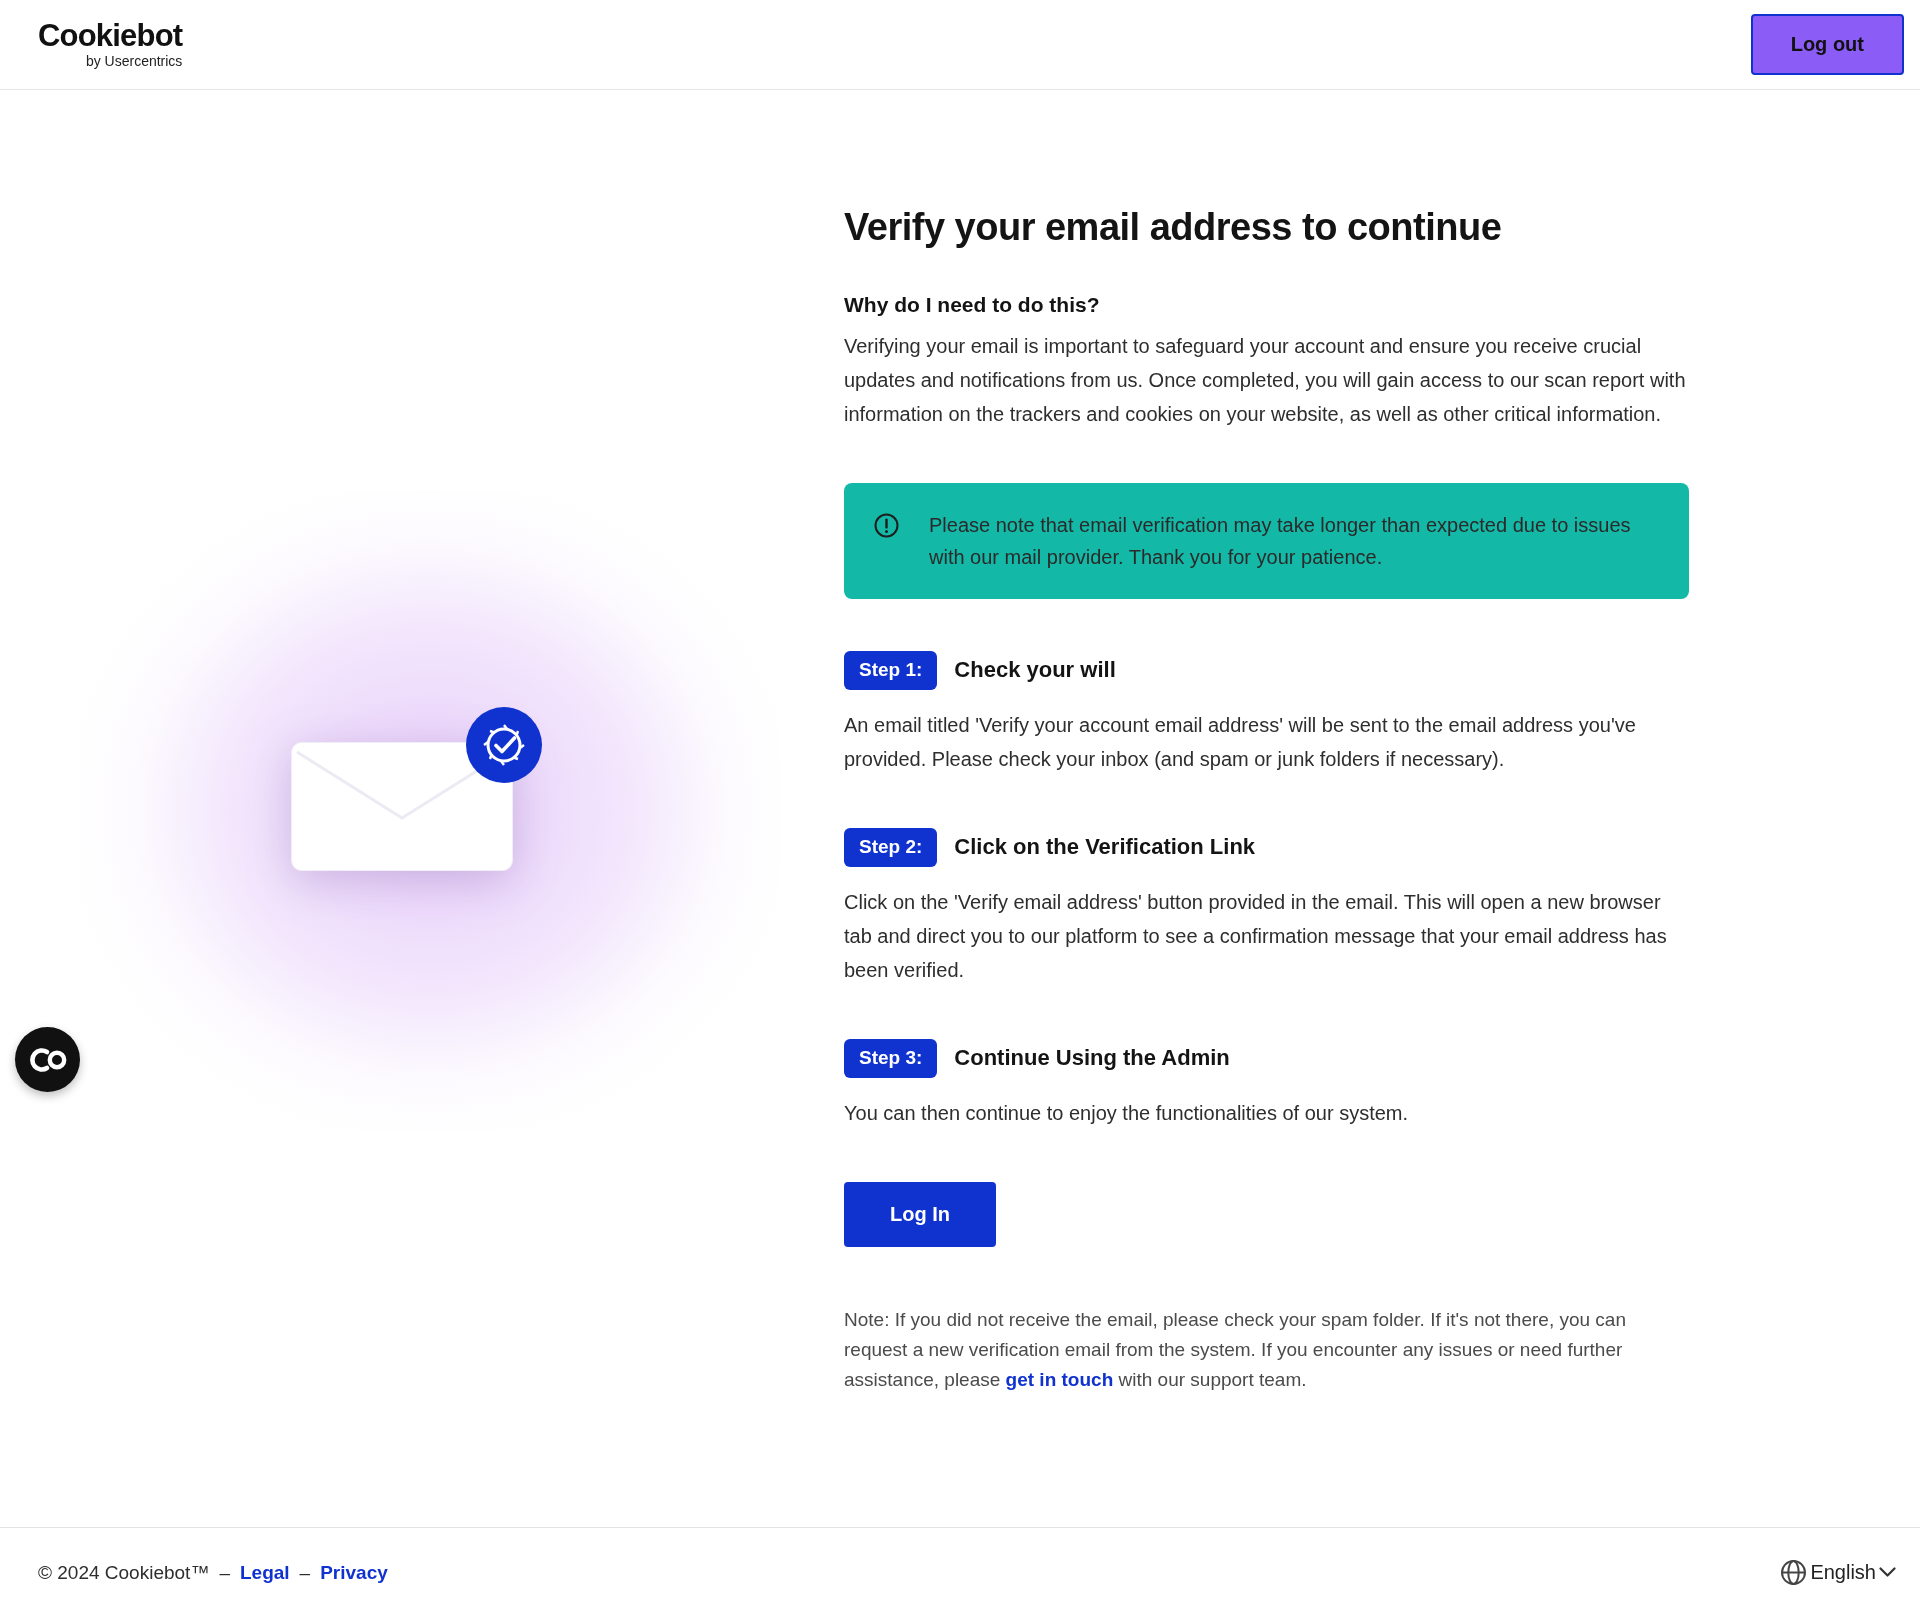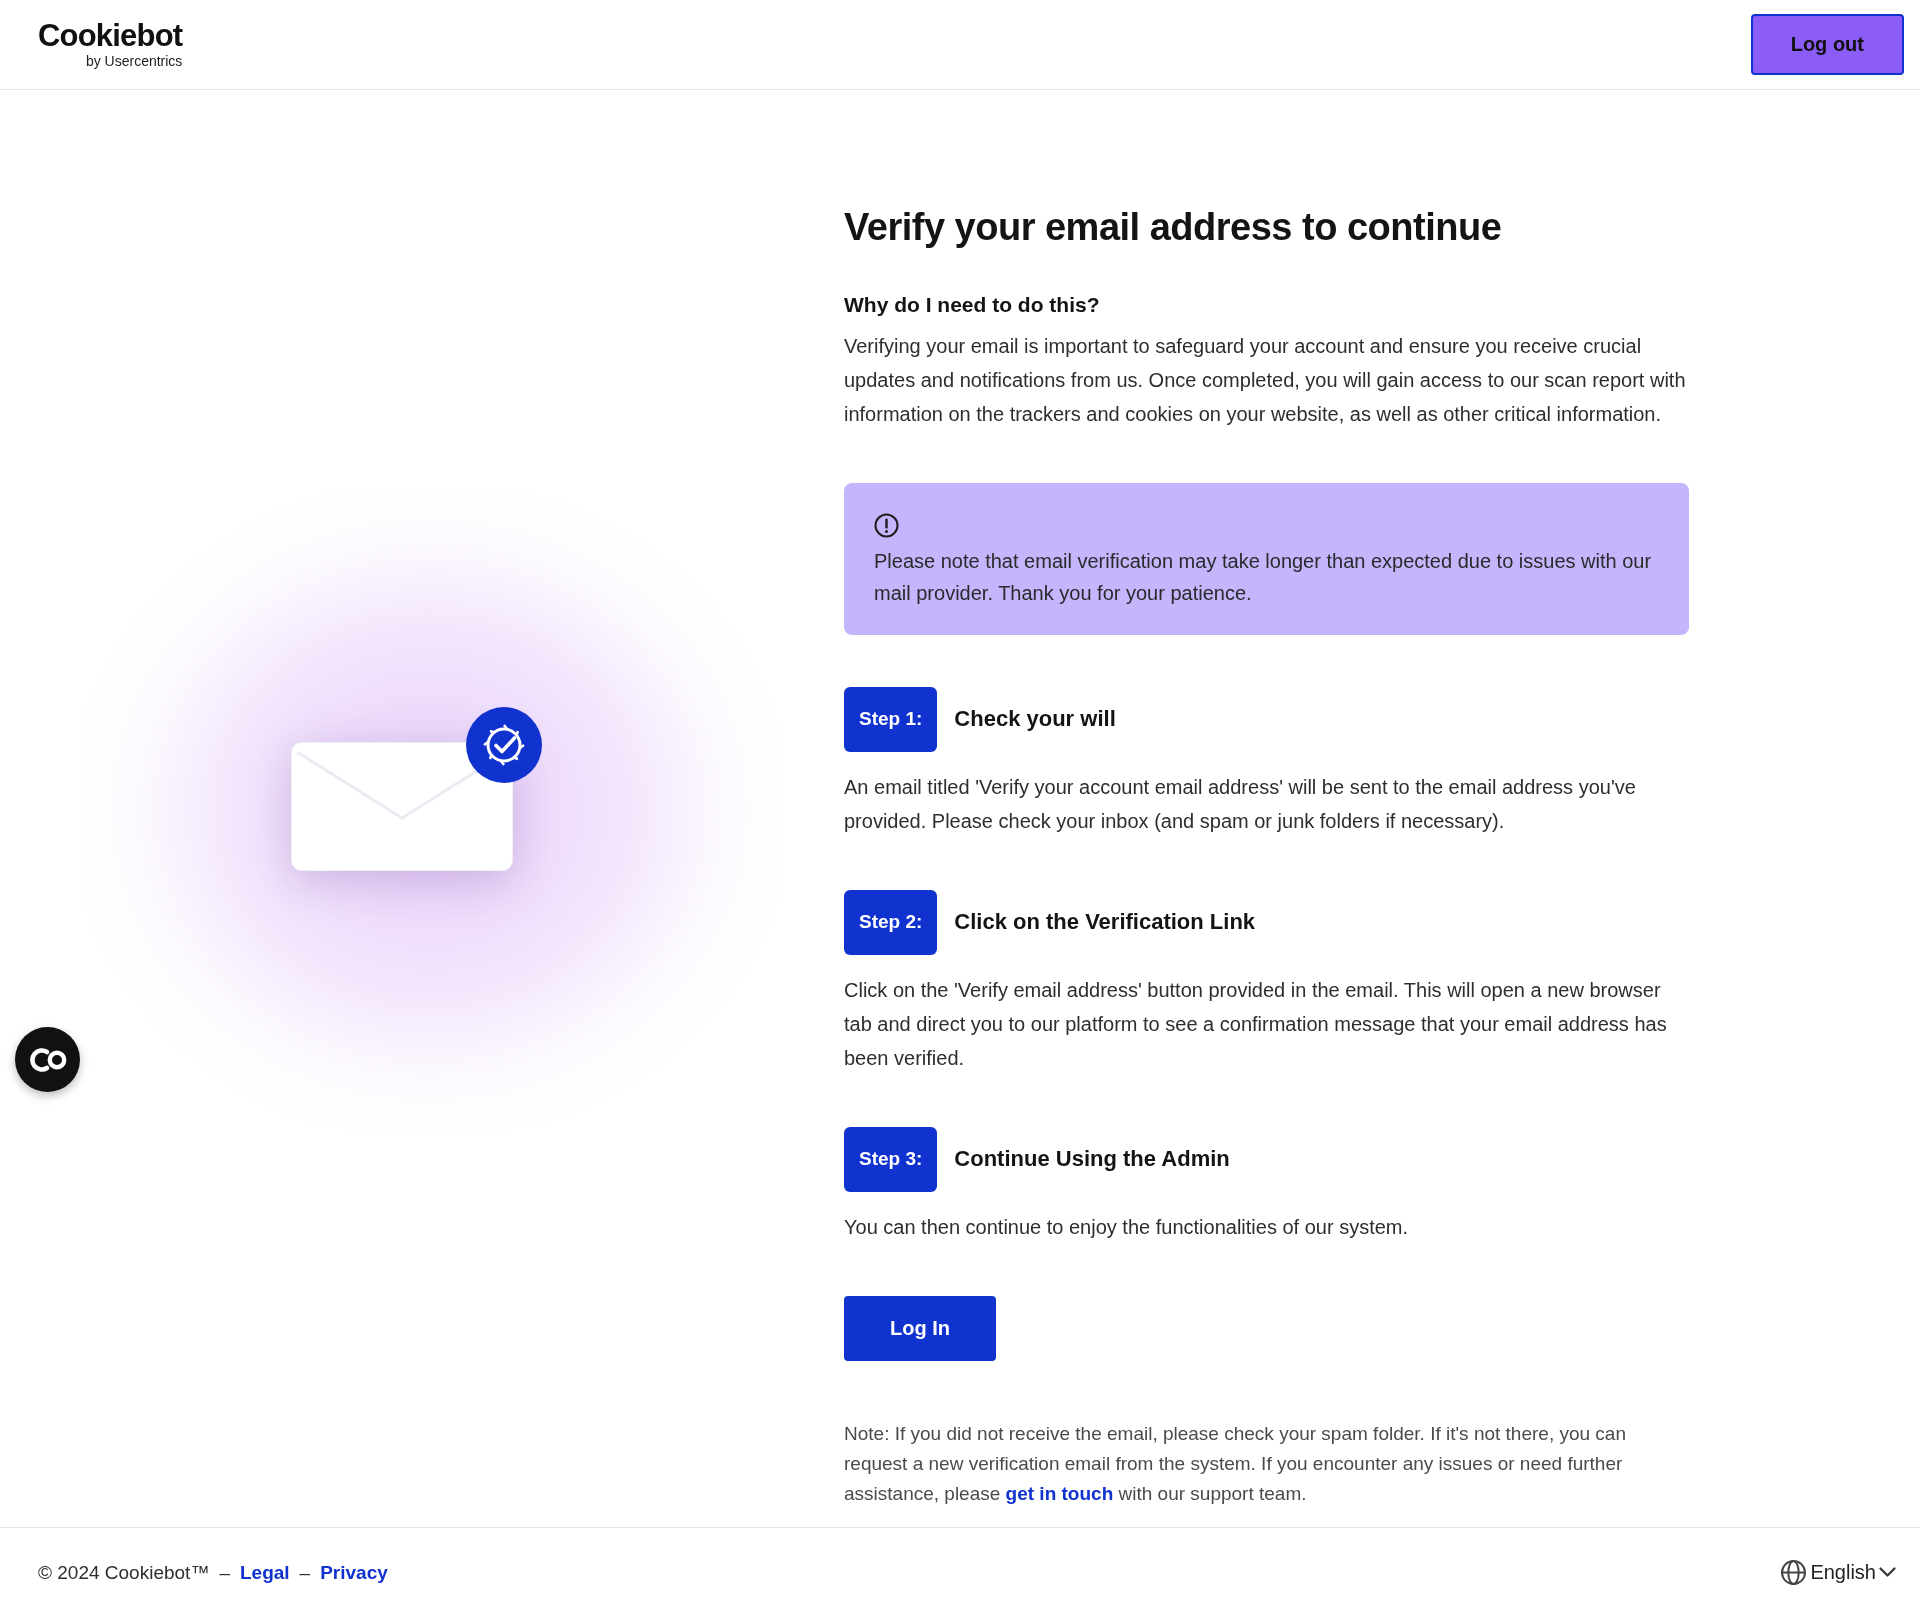--- a/index.html
+++ b/index.html
@@ -88,40 +88,39 @@
     font-weight: bold;
     color: #141414;
     letter-spacing: -0.5px;
     margin-bottom: 44px;
   }
   .why-heading { font-size: 21px; font-weight: bold; color: #141414; margin-bottom: 12px; }
   .body-text { font-size: 20px; line-height: 34px; color: #2e2e2e; }
 
   .notice {
     margin-top: 52px;
-    background: #c4b5fd;
+    background: #14b8a6;
     border-radius: 8px;
     padding: 26px 30px;
     display: flex;
-    gap: 3px;
+    gap: 30px;
     align-items: flex-start;
-    flex-direction: column;
   }
   .notice .body-text { color: #2a2a2a; line-height: 32px; }
   .notice-icon { flex: 0 0 auto; margin-top: 4px; }
 
   .step-section { margin-top: 52px; }
   .step-row { display: flex; align-items: center; gap: 17px; }
   .step-badge {
     background: #1032cf;
     color: #ffffff;
     font-size: 19px;
     font-weight: bold;
     border-radius: 6px;
-    padding: 22px 15px;
+    padding: 9px 15px;
     line-height: 1.1;
   }
   .step-heading { font-size: 22px; font-weight: bold; color: #141414; }
   .step-body { margin-top: 18px; }
 
   .login-btn {
     margin-top: 52px;
     background: #1032cf;
     color: #ffffff;
     border: none;

